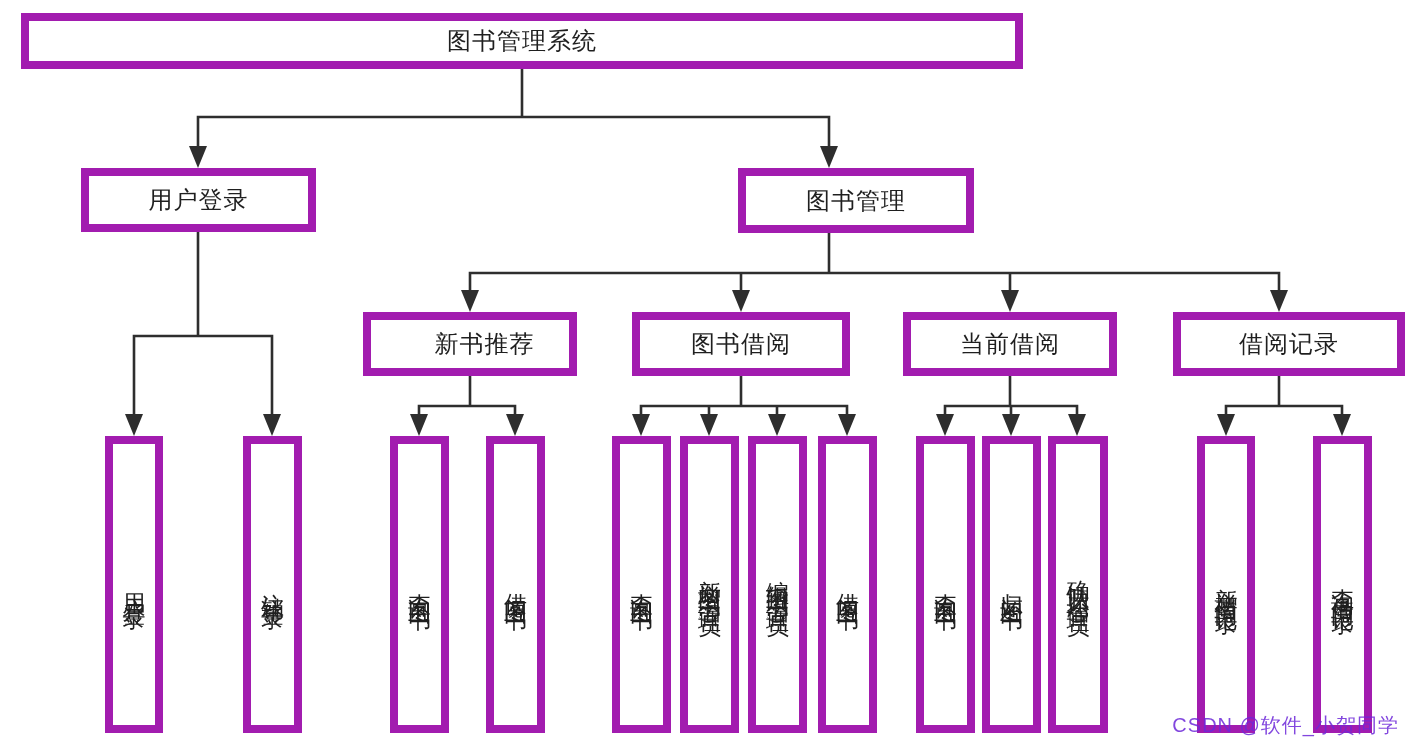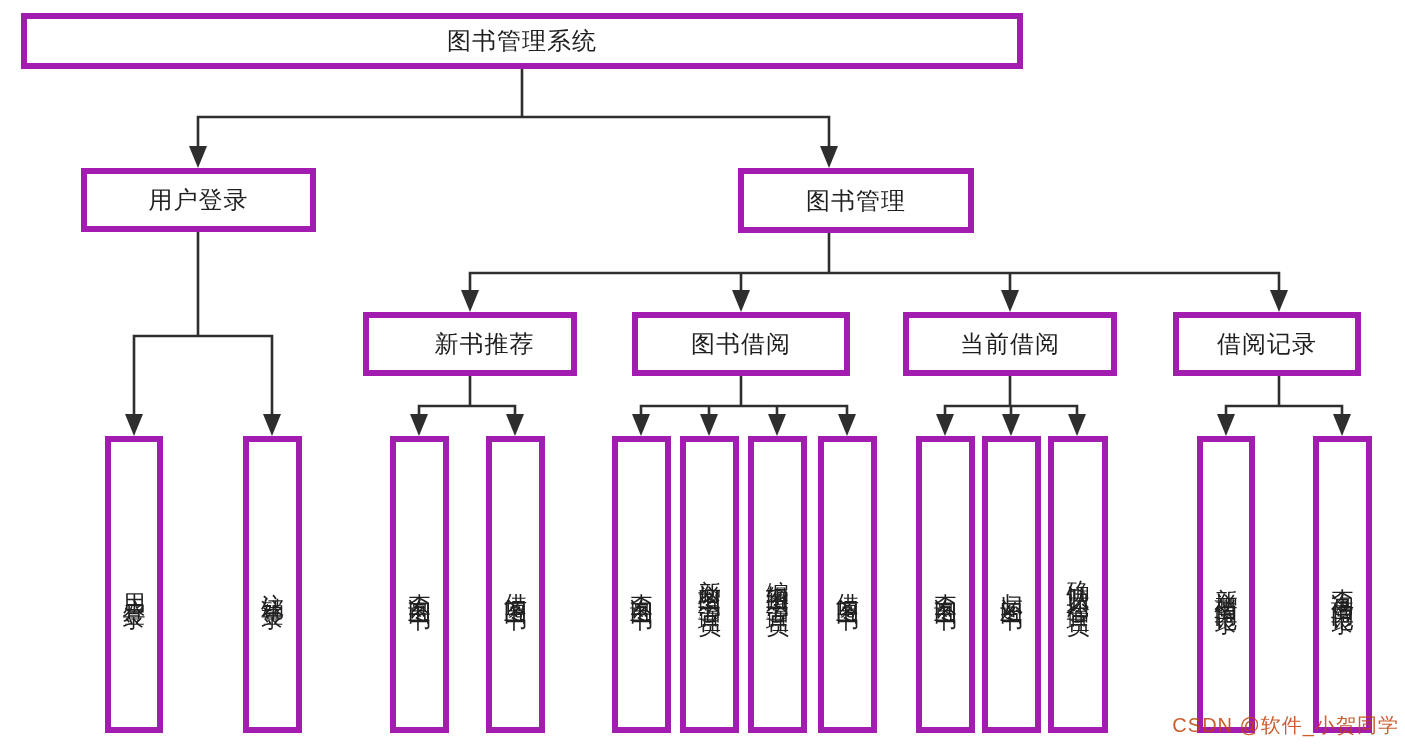--- a/index.html
+++ b/index.html
@@ -22,21 +22,21 @@
     stroke-width: 2.6;
     fill: none;
   }
   #connectors polygon {
     fill: #2e2e2e;
     stroke: none;
   }
   .node {
     position: absolute;
     box-sizing: border-box;
-    border: 6px solid #a21caf;
+    border: 8px solid #a21caf;
     background: #ffffff;
     display: flex;
     align-items: center;
     justify-content: center;
     color: #1f1f1f;
     font-size: 24px;
     letter-spacing: 1px;
     z-index: 2;
     white-space: nowrap;
   }
@@ -46,21 +46,21 @@
     font-size: 23px;
     letter-spacing: 5px;
     line-height: 1;
     white-space: normal;
   }
   #watermark {
     position: absolute;
     top: 712px;
     right: 6px;
     font-size: 20px;
-    color: #c2410c;
+    color: #6d28d9;
     opacity: 0.85;
     z-index: 5;
     letter-spacing: 1px;
   }
 </style>
 </head>
 <body>
 
 <div id="canvas">
 
@@ -108,21 +108,21 @@
   </svg>
 
   <div class="node" style="left:21px; top:13px; width:1002px; height:56px;">图书管理系统</div>
 
   <div class="node" style="left:81px; top:168px; width:235px; height:64px;">用户登录</div>
   <div class="node" style="left:738px; top:168px; width:236px; height:65px;">图书管理</div>
 
   <div class="node" style="left:363px; top:312px; width:214px; height:64px;padding-left:29px;">新书推荐</div>
   <div class="node" style="left:903px; top:312px; width:214px; height:64px;">当前借阅</div>
   <div class="node" style="left:632px; top:312px; width:218px; height:64px;">图书借阅</div>
-  <div class="node" style="left:1173px; top:312px; width:188px; height:64px;">借阅记录</div>
+  <div class="node" style="left:1173px; top:312px; width:232px; height:64px;">借阅记录</div>
 
   <div class="node leaf" style="left:105px; top:436px; width:58px; height:297px;">用户登录</div>
   <div class="node leaf" style="left:243px; top:436px; width:59px; height:297px;">注销登录</div>
 
   <div class="node leaf" style="left:390px; top:436px; width:59px; height:297px;">查询图书</div>
   <div class="node leaf" style="left:486px; top:436px; width:59px; height:297px;">借阅图书</div>
 
   <div class="node leaf" style="left:612px; top:436px; width:59px; height:297px;">查询图书</div>
   <div class="node leaf" style="left:680px; top:436px; width:59px; height:297px;">新增图书（管理员）</div>
   <div class="node leaf" style="left:748px; top:436px; width:59px; height:297px;">编辑图书（管理员）</div>

